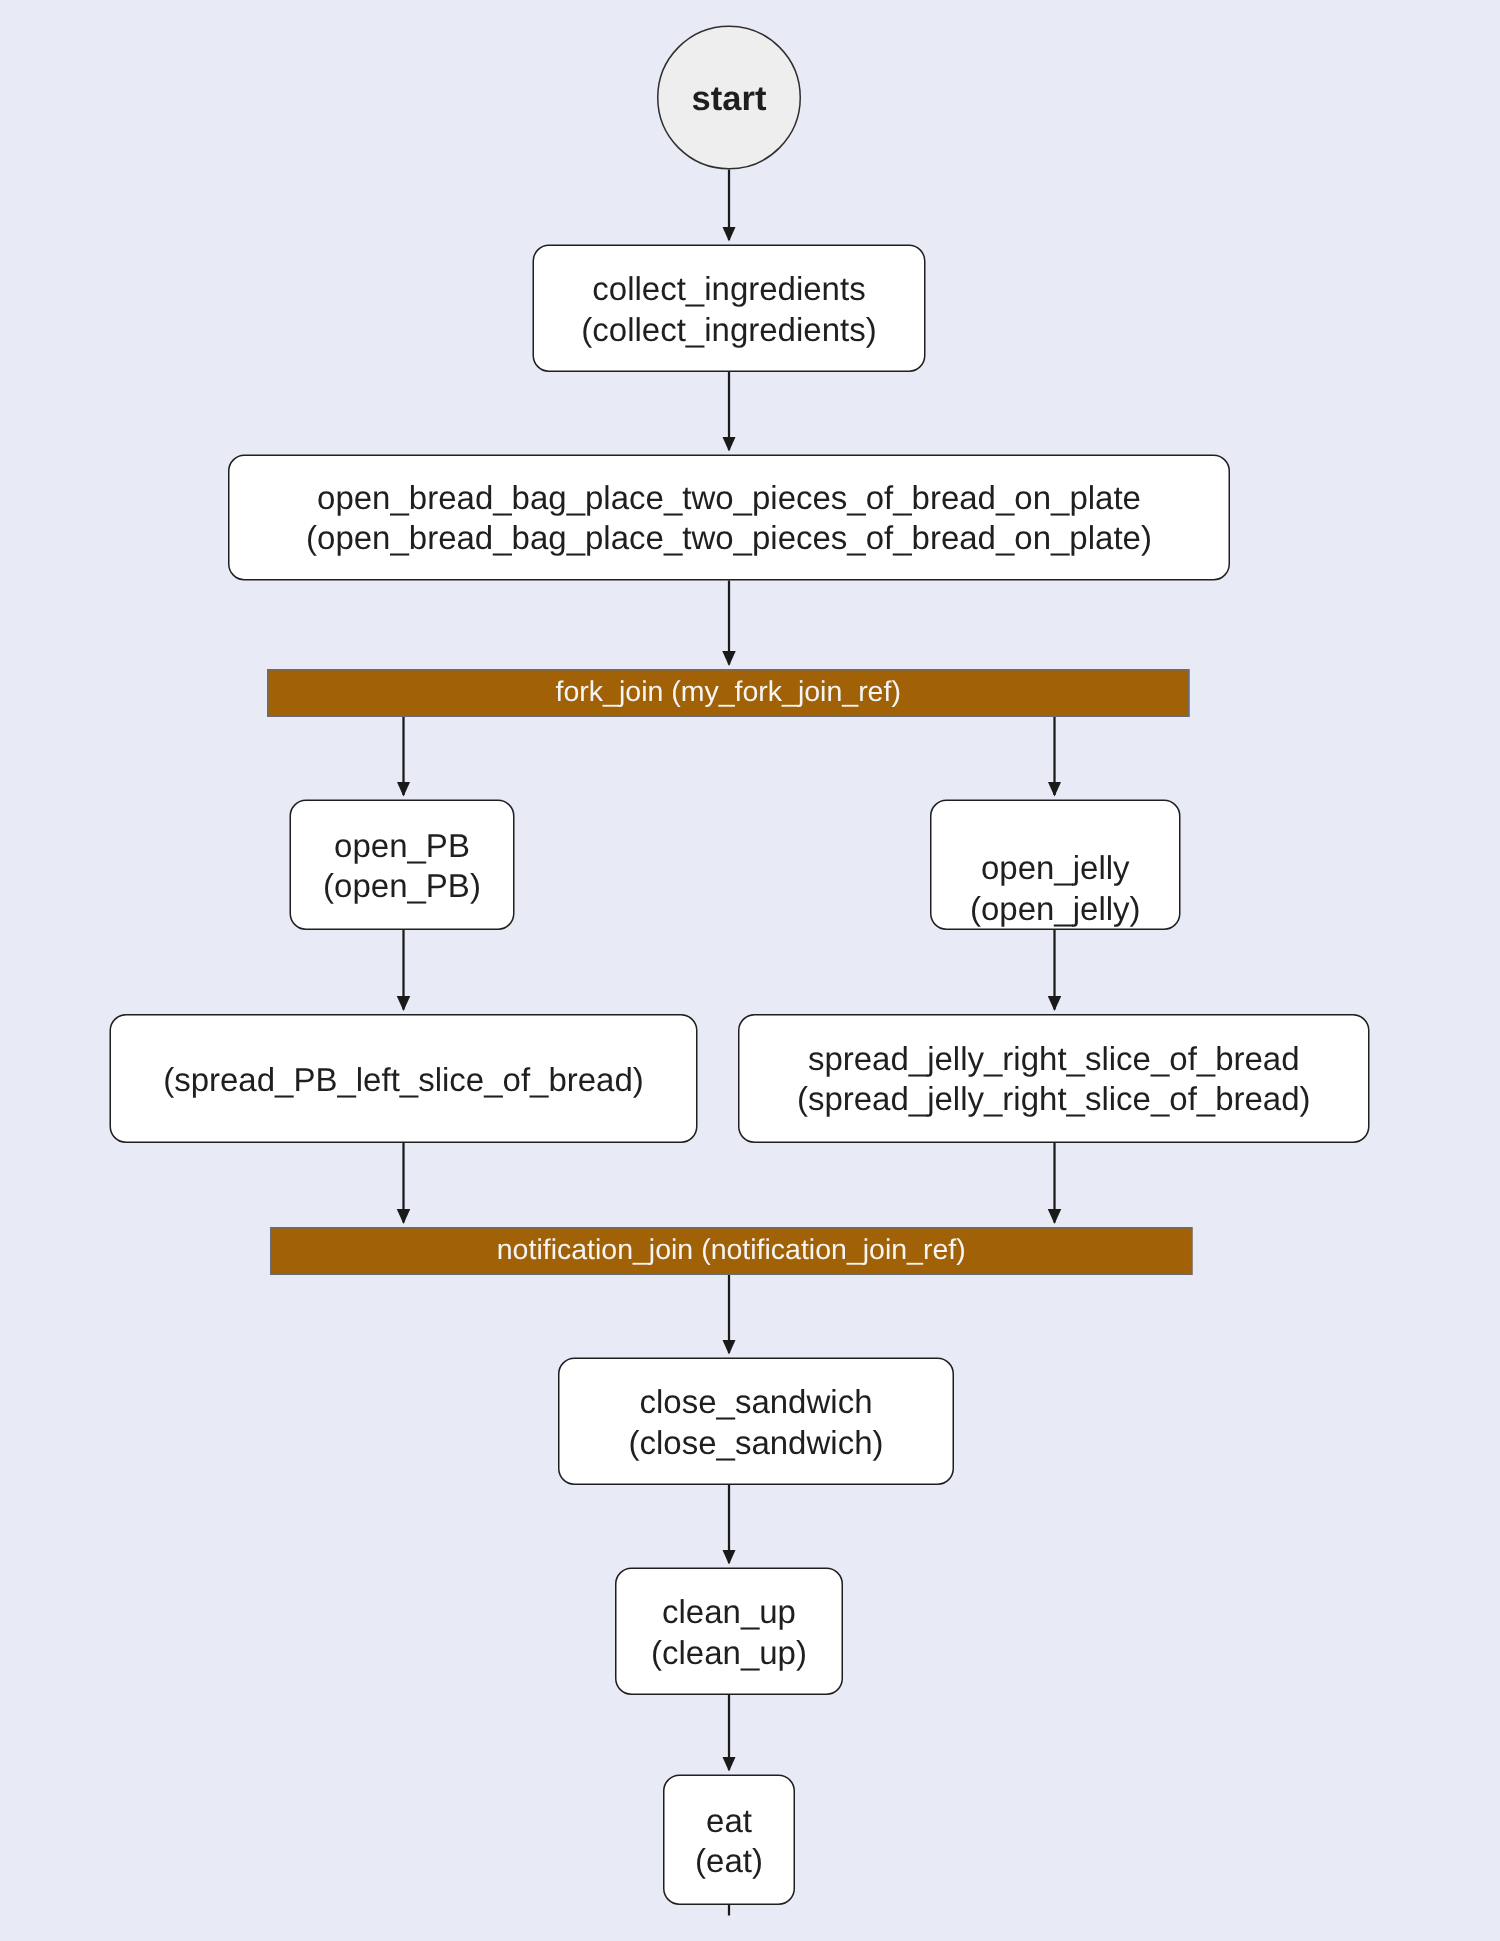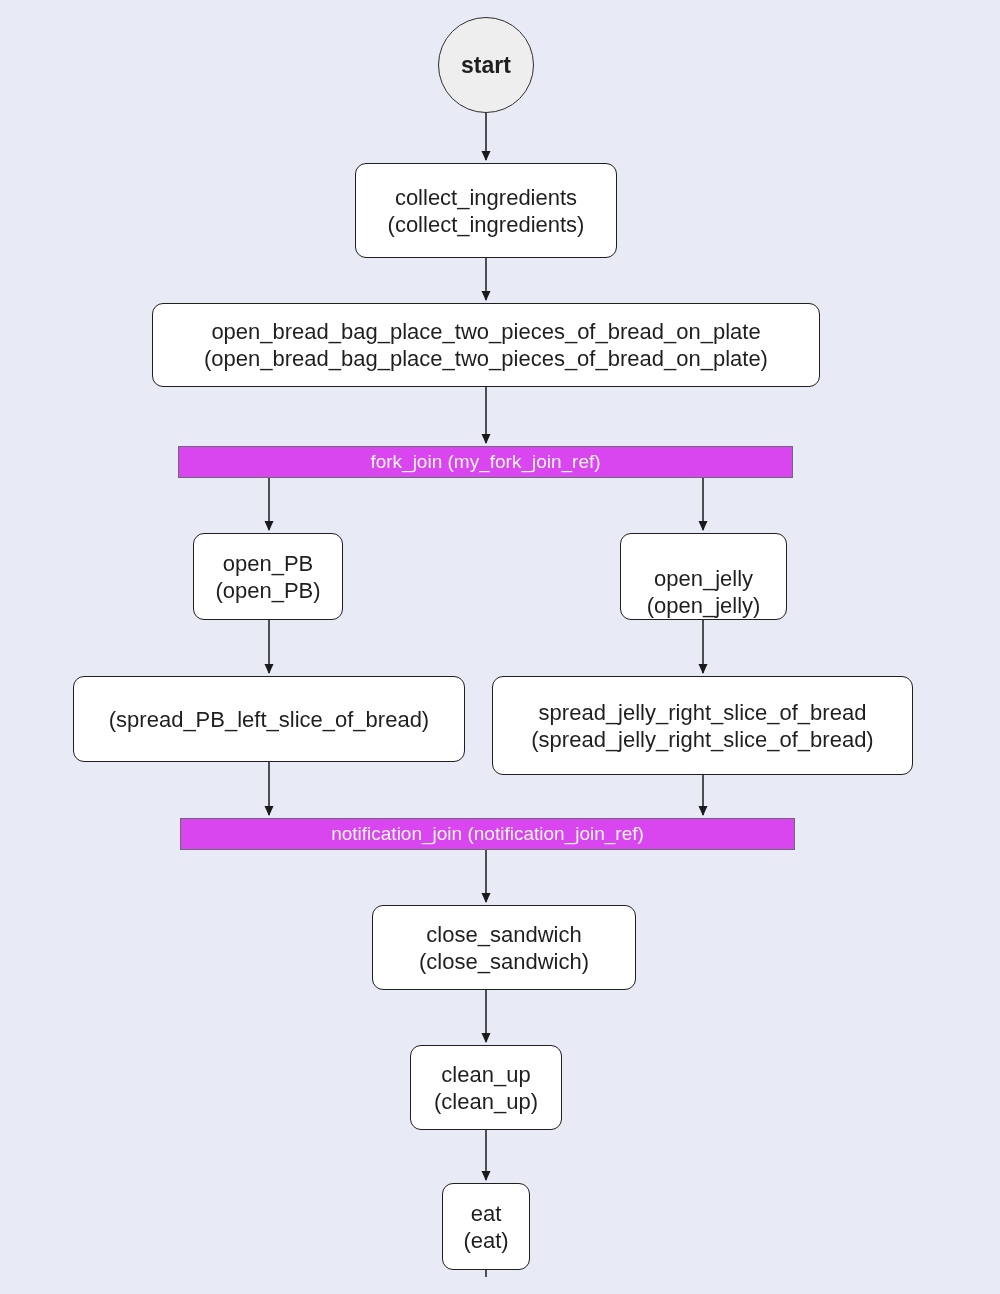--- a/index.html
+++ b/index.html
@@ -48,39 +48,39 @@
     justify-content: center;
     font-size: 22px;
     line-height: 27px;
     color: #1f1f1f;
     white-space: nowrap;
     text-align: center;
   }
 
   .join-bar {
     position: absolute;
-    background: #d946ef;
+    background: #a16207;
     border: 1px solid #6b6b74;
     box-sizing: border-box;
     display: flex;
     align-items: center;
     justify-content: center;
     font-size: 19px;
     color: #f5f5f5;
     white-space: nowrap;
   }
 
   
-  .n-collect        { left: 355px; top: 163px; width: 262px; height: 95px; }
+  .n-collect        { left: 355px; top: 163px; width: 262px; height: 85px; }
   .n-open-bread     { left: 152px; top: 303px; width: 668px; height: 84px; }
   .b-fork           { left: 178px; top: 446px; width: 615px; height: 32px; }
   .n-open-pb        { left: 193px; top: 533px; width: 150px; height: 87px; }
   .n-open-jelly     { left: 620px; top: 533px; width: 167px; height: 87px; justify-content: flex-end; }
   .n-spread-pb      { left:  73px; top: 676px; width: 392px; height: 86px; }
-  .n-spread-jelly   { left: 492px; top: 676px; width: 421px; height: 99px; }
+  .n-spread-jelly   { left: 492px; top: 676px; width: 421px; height: 86px; }
   .b-notification   { left: 180px; top: 818px; width: 615px; height: 32px; }
   .n-close-sandwich { left: 372px; top: 905px; width: 264px; height: 85px; text-align: center; }
   .n-clean-up       { left: 410px; top: 1045px; width: 152px; height: 85px; }
   .n-eat            { left: 442px; top: 1183px; width:  88px; height: 87px; text-align: center; }
 </style>
 </head>
 <body>
 
 <div class="canvas">
 

